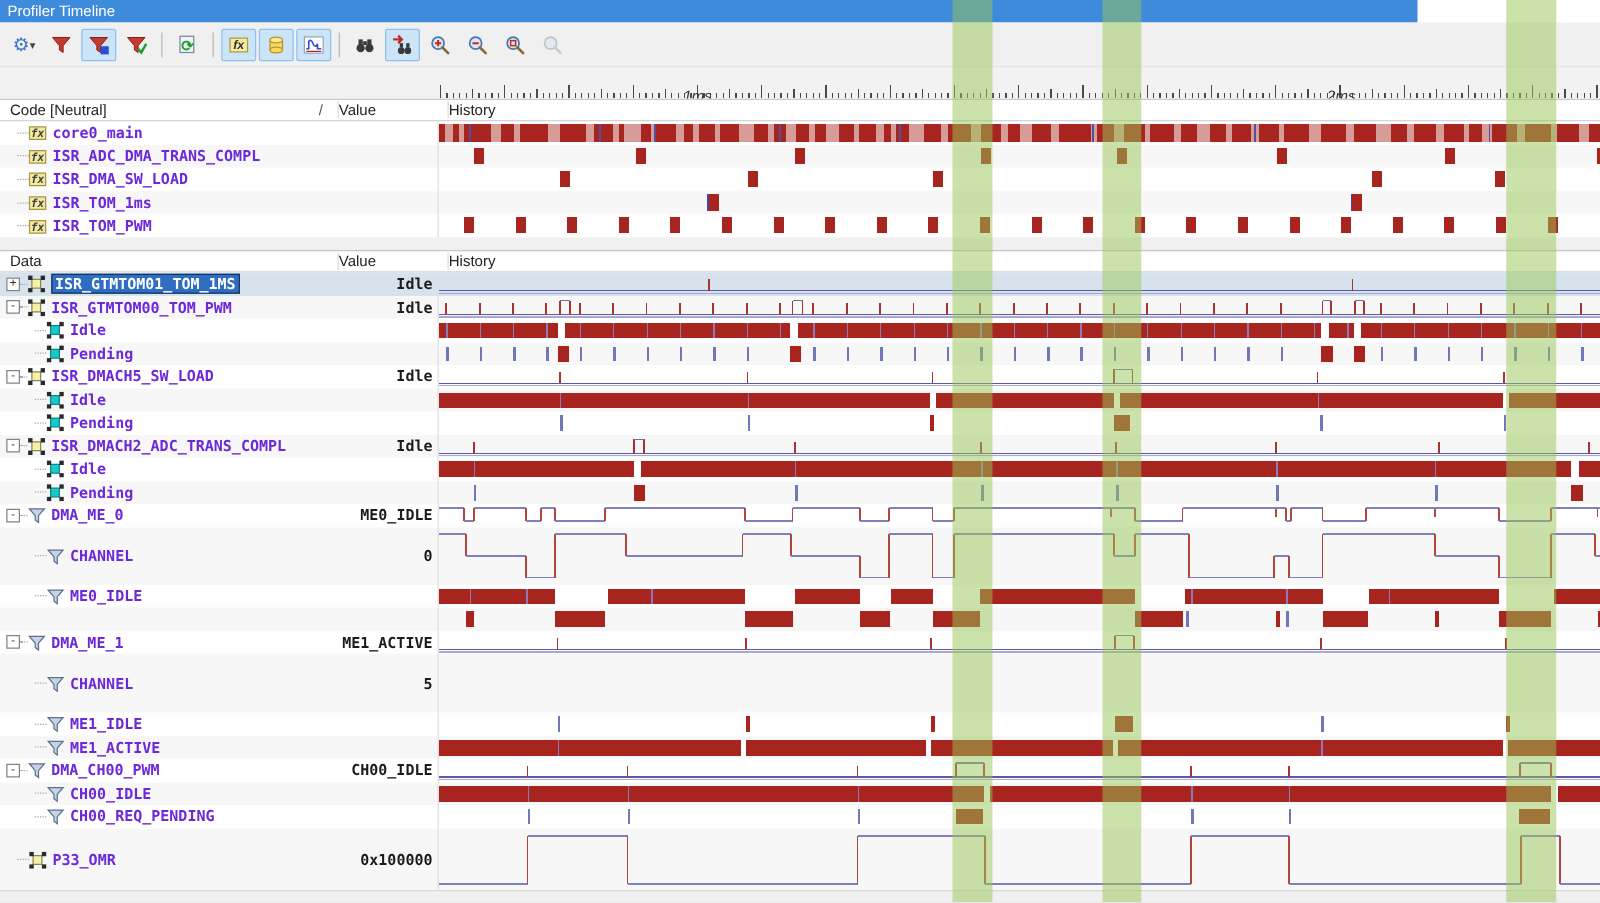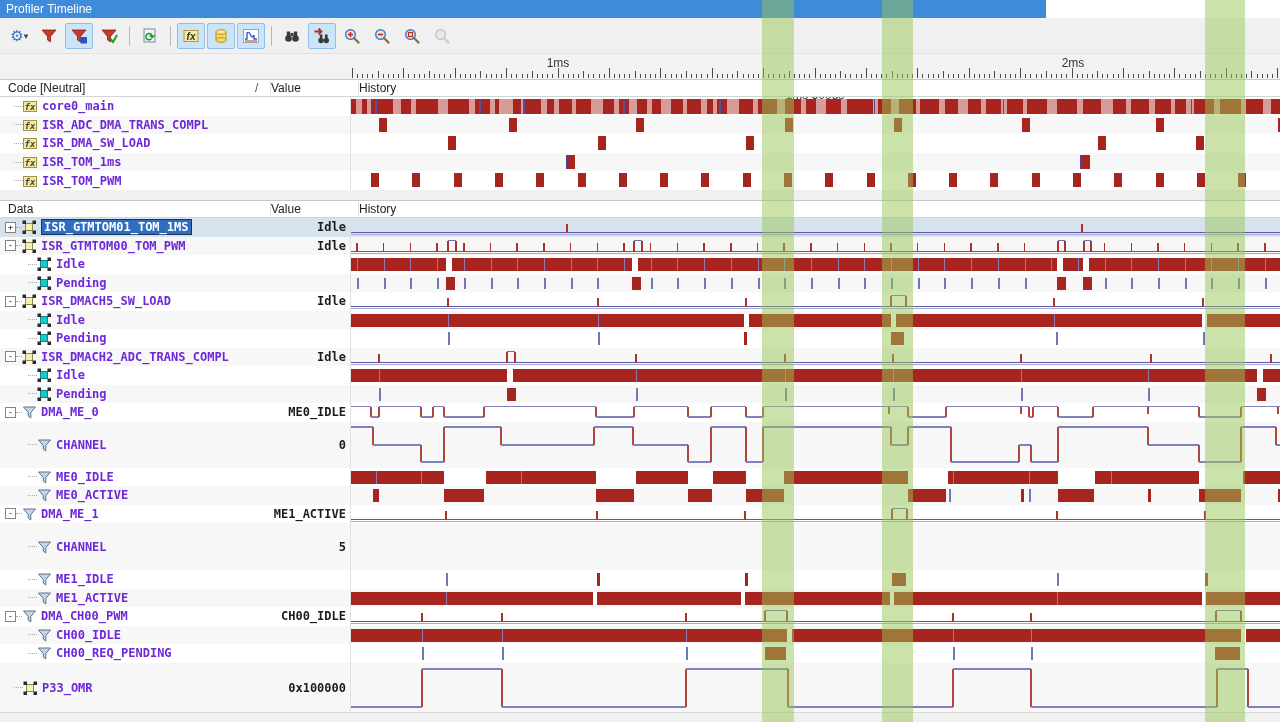--- a/index.html
+++ b/index.html
@@ -1,29 +1,29 @@
 <!DOCTYPE html>
 <html><head>
 <meta charset="utf-8">
 <style>
   html,body{margin:0;padding:0;background:#dcdcdc;}
   .window{position:relative;width:1280px;height:722px;background:#ffffff;overflow:hidden;
           font-family:"Liberation Sans",sans-serif;font-size:12px;color:#222;}
-  .titlebar{position:absolute;left:0;top:0;width:1046px;height:18px;background:#3e8bdc;
+  .titlebar{position:absolute;left:0;top:0;width:1134px;height:18px;background:#3e8bdc;
             color:#fff;line-height:18px;padding-left:6px;box-sizing:border-box;}
   .toolbar{position:absolute;left:0;top:18px;width:1280px;height:36px;background:#f0f0f0;
            border-bottom:1px solid #e2e2e2;display:flex;align-items:center;padding-left:4px;box-sizing:border-box;}
   .tbtn{width:26px;height:24px;display:flex;align-items:center;justify-content:center;
         border:1px solid transparent;border-radius:2px;margin:0 1px;}
   .tbtn.pressed{background:#cce4f7;border-color:#8fc0ea;}
   .tbtn.disabled{opacity:.55;}
   .tsep{width:1px;height:20px;background:#b8b8b8;margin:0 5px;}
   .tcaret{font-size:9px;color:#444;margin-left:-2px;margin-right:2px;}
   .ruler{position:absolute;left:0;top:54px;width:1280px;height:25px;background:#f2f2f2;}
-  .ruler-label{position:absolute;top:2px;transform:translateX(-50%);color:#333;}
+  .ruler-label{position:absolute;top:16px;transform:translateX(-50%);color:#333;font-style:italic;}
   .hdr{position:absolute;left:0;width:1280px;height:18px;background:#fff;border-top:1px solid #c8c8c8;
        border-bottom:1px solid #d4d4d4;box-sizing:border-box;}
   .hdr .h-name{position:absolute;left:8px;top:1px;}
   .hdr .h-sort{position:absolute;left:255px;top:1px;color:#555;}
   .hdr .h-value{position:absolute;left:270px;top:1px;border-left:1px solid #ddd;padding-left:0px;}
   .hdr .h-history{position:absolute;left:358px;top:1px;border-left:1px solid #ddd;}
   .rows{position:absolute;left:0;width:1280px;}
   .trow{position:relative;width:1280px;}
   .trow.alt{background:#f7f7f8;}
   .trow.selected{background:#d6e2ec;}
@@ -1105,30 +1105,20 @@
             <rect x="245" y="3" width="40" height="12.5" fill="#ffffff"></rect>
             <rect x="337" y="3" width="25" height="12.5" fill="#ffffff"></rect>
             <rect x="395" y="3" width="38" height="12.5" fill="#ffffff"></rect>
             <rect x="557" y="3" width="40" height="12.5" fill="#ffffff"></rect>
             <rect x="707" y="3" width="37" height="12.5" fill="#ffffff"></rect>
             <rect x="848" y="3" width="44" height="12.5" fill="#ffffff"></rect>
           </svg>
         </div>
       </div>
       <div class="trow alt" style="height: 18.5px;">
-        <div class="cell-label">
-          <span style="width: 28px; flex: 0 0 auto;"></span>
-          <div class="stub"></div>
-          <div class="row-icon">
-            <svg width="15" height="14" viewBox="0 0 15 14">
-              <path d="M1.5 2 H13.5 L8.8 7.5 V13 L6.2 11 V7.5 Z" fill="#c8d4e4" stroke="#5a7290" stroke-width="1"></path>
-            </svg>
-          </div>
-          <span class="lbl">ME0_ACTIVE</span>
-        </div>
         <div class="cell-value"></div>
         <div class="cell-history">
           <svg width="930" height="18.5" viewBox="0 0 930 18.5" shape-rendering="crispEdges">
             <rect x="22" y="3" width="6" height="12.5" fill="#a8241f"></rect>
             <rect x="93" y="3" width="40" height="12.5" fill="#a8241f"></rect>
             <rect x="245" y="3" width="38" height="12.5" fill="#a8241f"></rect>
             <rect x="337" y="3" width="24" height="12.5" fill="#a8241f"></rect>
             <rect x="395" y="3" width="38" height="12.5" fill="#a8241f"></rect>
             <rect x="557" y="3" width="38" height="12.5" fill="#a8241f"></rect>
             <rect x="598" y="3" width="2" height="12.5" fill="#7078b8"></rect>

